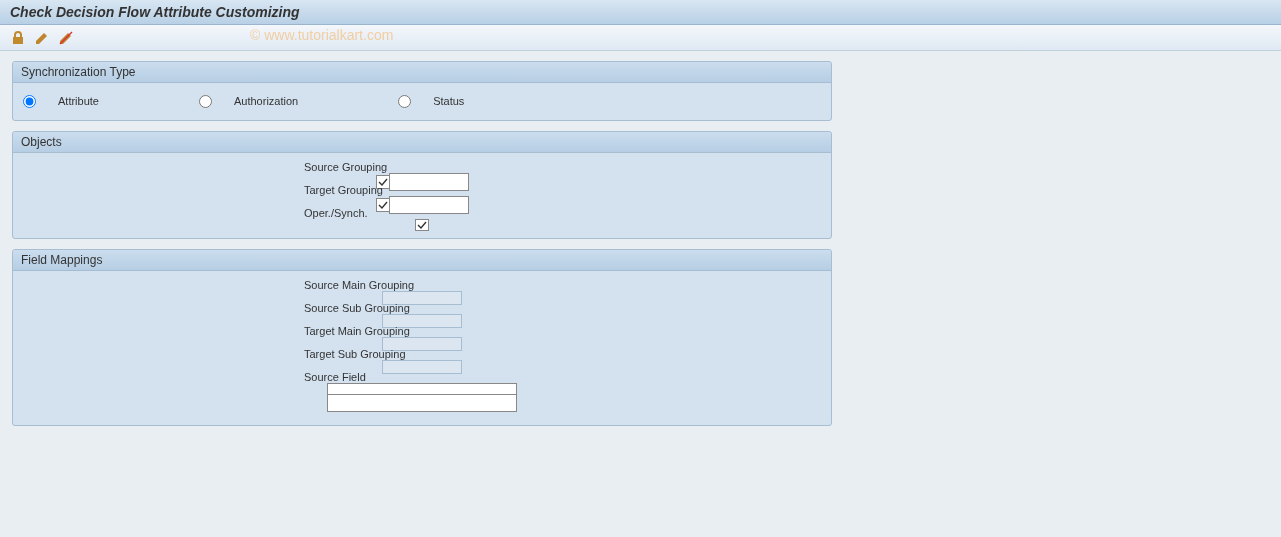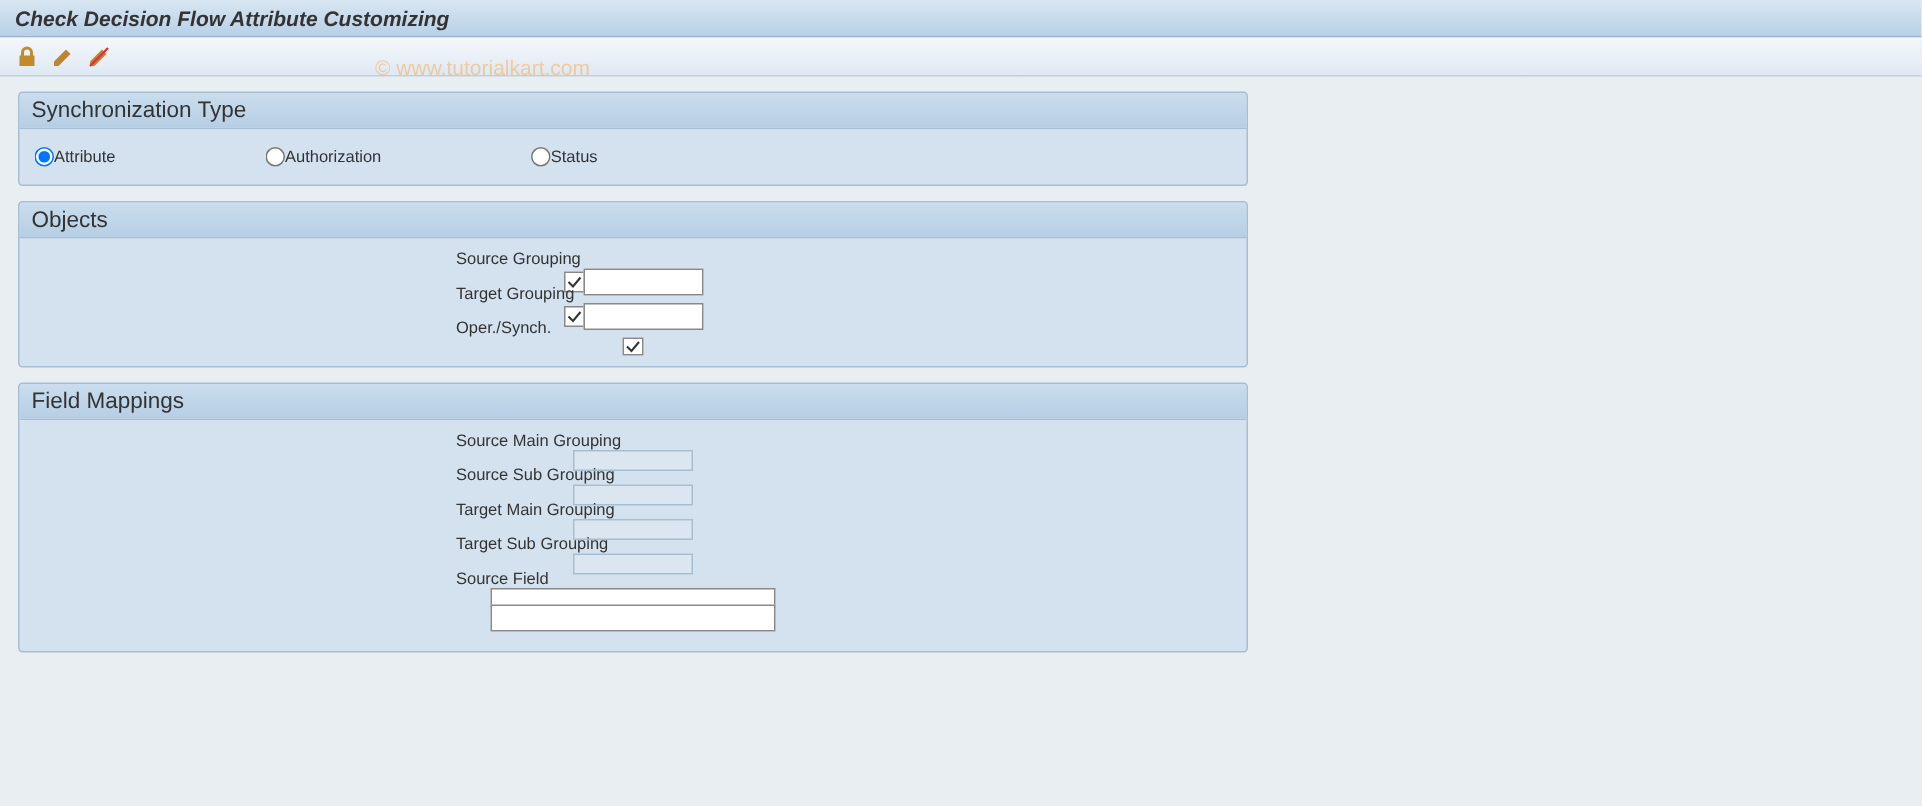--- a/index.html
+++ b/index.html
@@ -34,58 +34,57 @@
       width: 16px;
       height: 16px;
       cursor: pointer;
       display: flex;
       align-items: center;
       justify-content: center;
     }
     .watermark {
       position: absolute;
       left: 250px;
-      top: 12px;
+      top: 2px;
       font-size: 14px;
       color: rgba(255,140,0,0.35);
       font-weight: normal;
       pointer-events: none;
     }
     .content {
       padding: 10px 12px;
       background: #e9eef3;
     }
     .groupbox {
       background: #d4e2f0;
       border: 1px solid #a7bdd1;
       border-radius: 3px;
       margin-bottom: 10px;
       width: 820px;
     }
     .groupbox-header {
       background: linear-gradient(to bottom, #cbddee, #b6cee4);
       border-bottom: 1px solid #a7bdd1;
       padding: 3px 8px;
-      font-size: 15px;
+      font-size: 12px;
       color: #333;
       border-radius: 3px 3px 0 0;
     }
     .groupbox-body {
       padding: 8px 10px;
     }
     .radio-row {
       display: flex;
       align-items: center;
       gap: 100px;
       padding: 4px 0;
     }
     .radio-item {
       display: flex;
-      align-items: center;
-      gap: 0;
+      gap: 22px;
       color: #333;
     }
     .radio-item input[type=radio] { cursor: pointer; }
     .form-row {
       display: flex;
       align-items: center;
       height: 22px;
       margin-bottom: 1px;
       flex-direction: column;
     }

